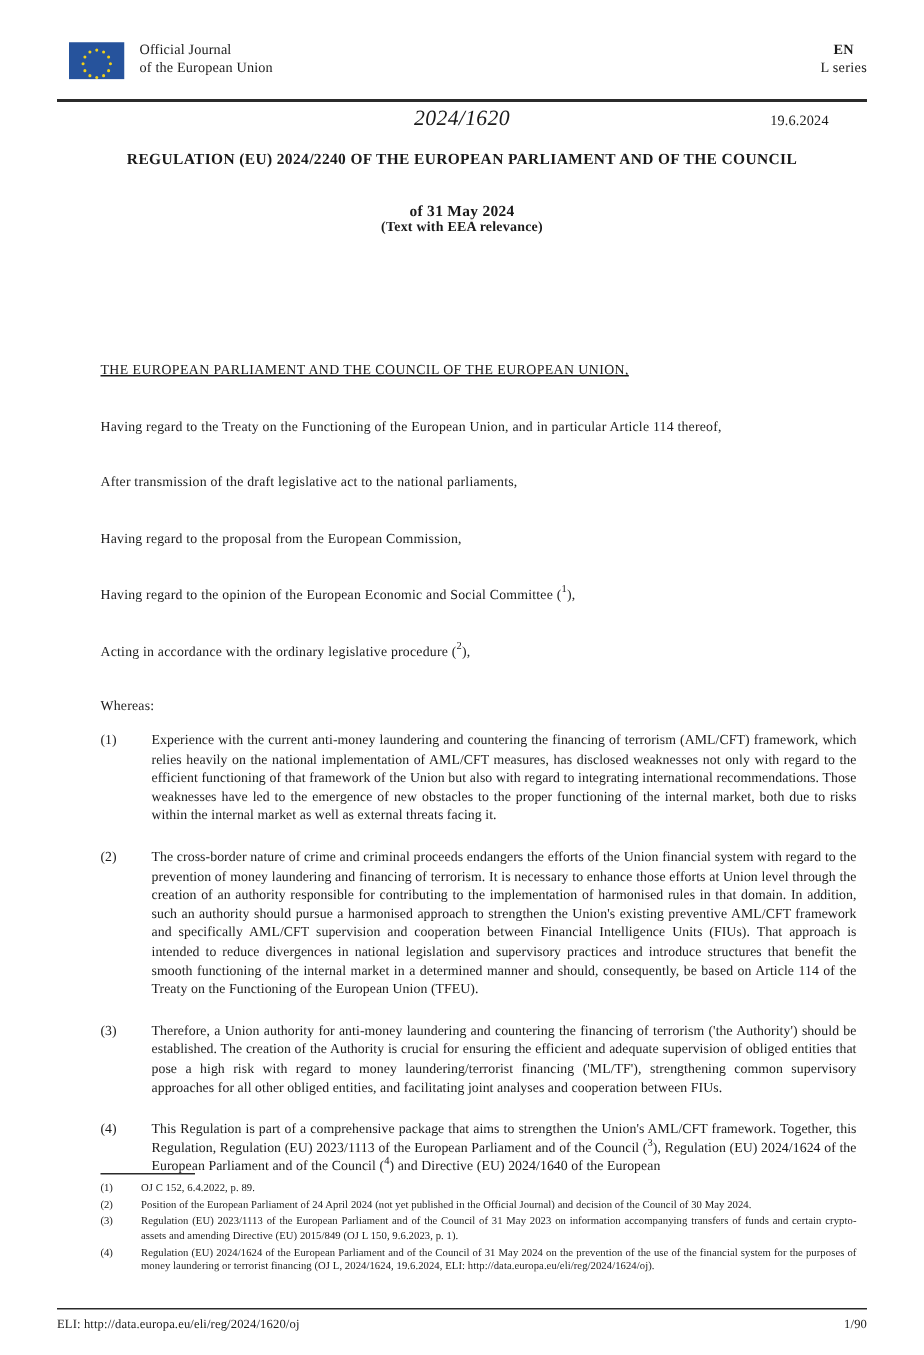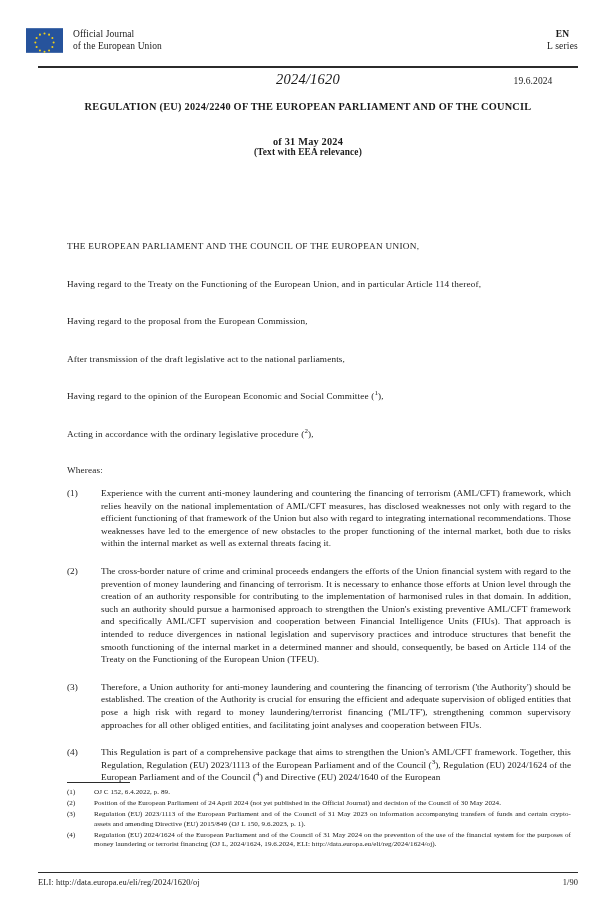--- a/index.html
+++ b/index.html
@@ -17,21 +17,21 @@
     width: 616px;
     height: 903px;
     background: #ffffff;
     box-sizing: border-box;
     overflow: hidden;
   }
 
   
   .masthead {
     position: absolute;
-    left: 26px;
+    left: 46px;
     right: 38px;
     top: 28px;
     height: 36px;
   }
   .masthead-inner {
     display: flex;
     align-items: flex-start;
     justify-content: space-between;
   }
   .brand {
@@ -138,20 +138,21 @@
     top: 240px;
   }
   .preamble-line {
     font-size: 9.2px;
     line-height: 12px;
     letter-spacing: 0.15px;
     margin-bottom: 25.5px;
   }
   .preamble-line.caps {
     letter-spacing: 0.3px;
+    text-decoration: underline;
   }
   .whereas {
     font-size: 9.2px;
     letter-spacing: 0.15px;
     margin-bottom: 12px;
   }
   .recital {
     display: flex;
     margin-bottom: 15px;
   }
@@ -276,22 +277,22 @@
   <div class="titles">
     <div class="title-main">REGULATION (EU) 2024/2240 OF THE EUROPEAN PARLIAMENT AND OF THE COUNCIL</div>
     <div class="title-date">of 31 May 2024</div>
     <div class="title-eea">(Text with EEA relevance)</div>
   </div>
 
   <div class="body-block">
 
     <div class="preamble-line caps">THE EUROPEAN PARLIAMENT AND THE COUNCIL OF THE EUROPEAN UNION,</div>
     <div class="preamble-line">Having regard to the Treaty on the Functioning of the European Union, and in particular Article 114 thereof,</div>
+    <div class="preamble-line">After transmission of the draft legislative act to the national parliaments,</div>
     <div class="preamble-line">Having regard to the proposal from the European Commission,</div>
-    <div class="preamble-line">After transmission of the draft legislative act to the national parliaments,</div>
 
     <div class="preamble-line"><span>Having regard to the opinion of the European Economic and Social Committee (</span><sup class="fn">1</sup><span>),</span></div>
 
     <div class="preamble-line"><span>Acting in accordance with the ordinary legislative procedure (</span><sup class="fn">2</sup><span>),</span></div>
 
     <div class="whereas">Whereas:</div>
 
     <div class="recital">
       <div class="recital-num">(1)</div>
       <div class="recital-text">Experience with the current anti-money laundering and countering the financing of terrorism (AML/CFT) framework, which relies heavily on the national implementation of AML/CFT measures, has disclosed weaknesses not only with regard to the efficient functioning of that framework of the Union but also with regard to integrating international recommendations. Those weaknesses have led to the emergence of new obstacles to the proper functioning of the internal market, both due to risks within the internal market as well as external threats facing it.</div>

